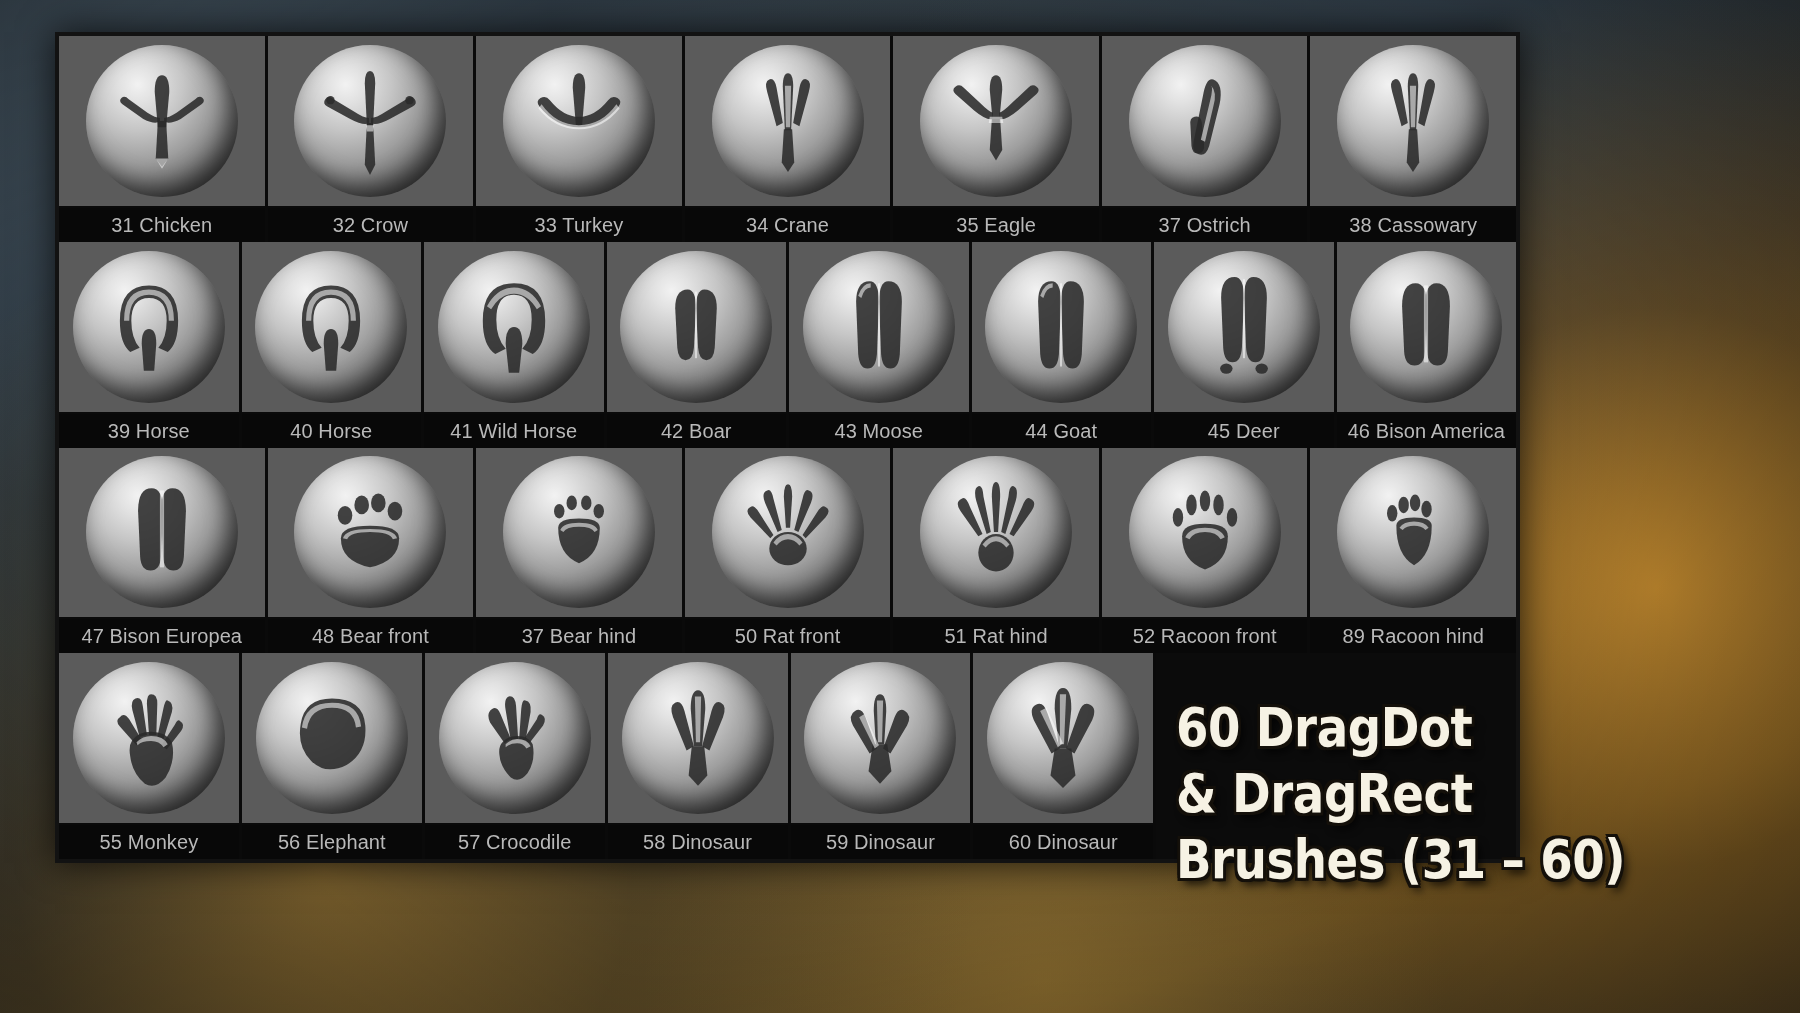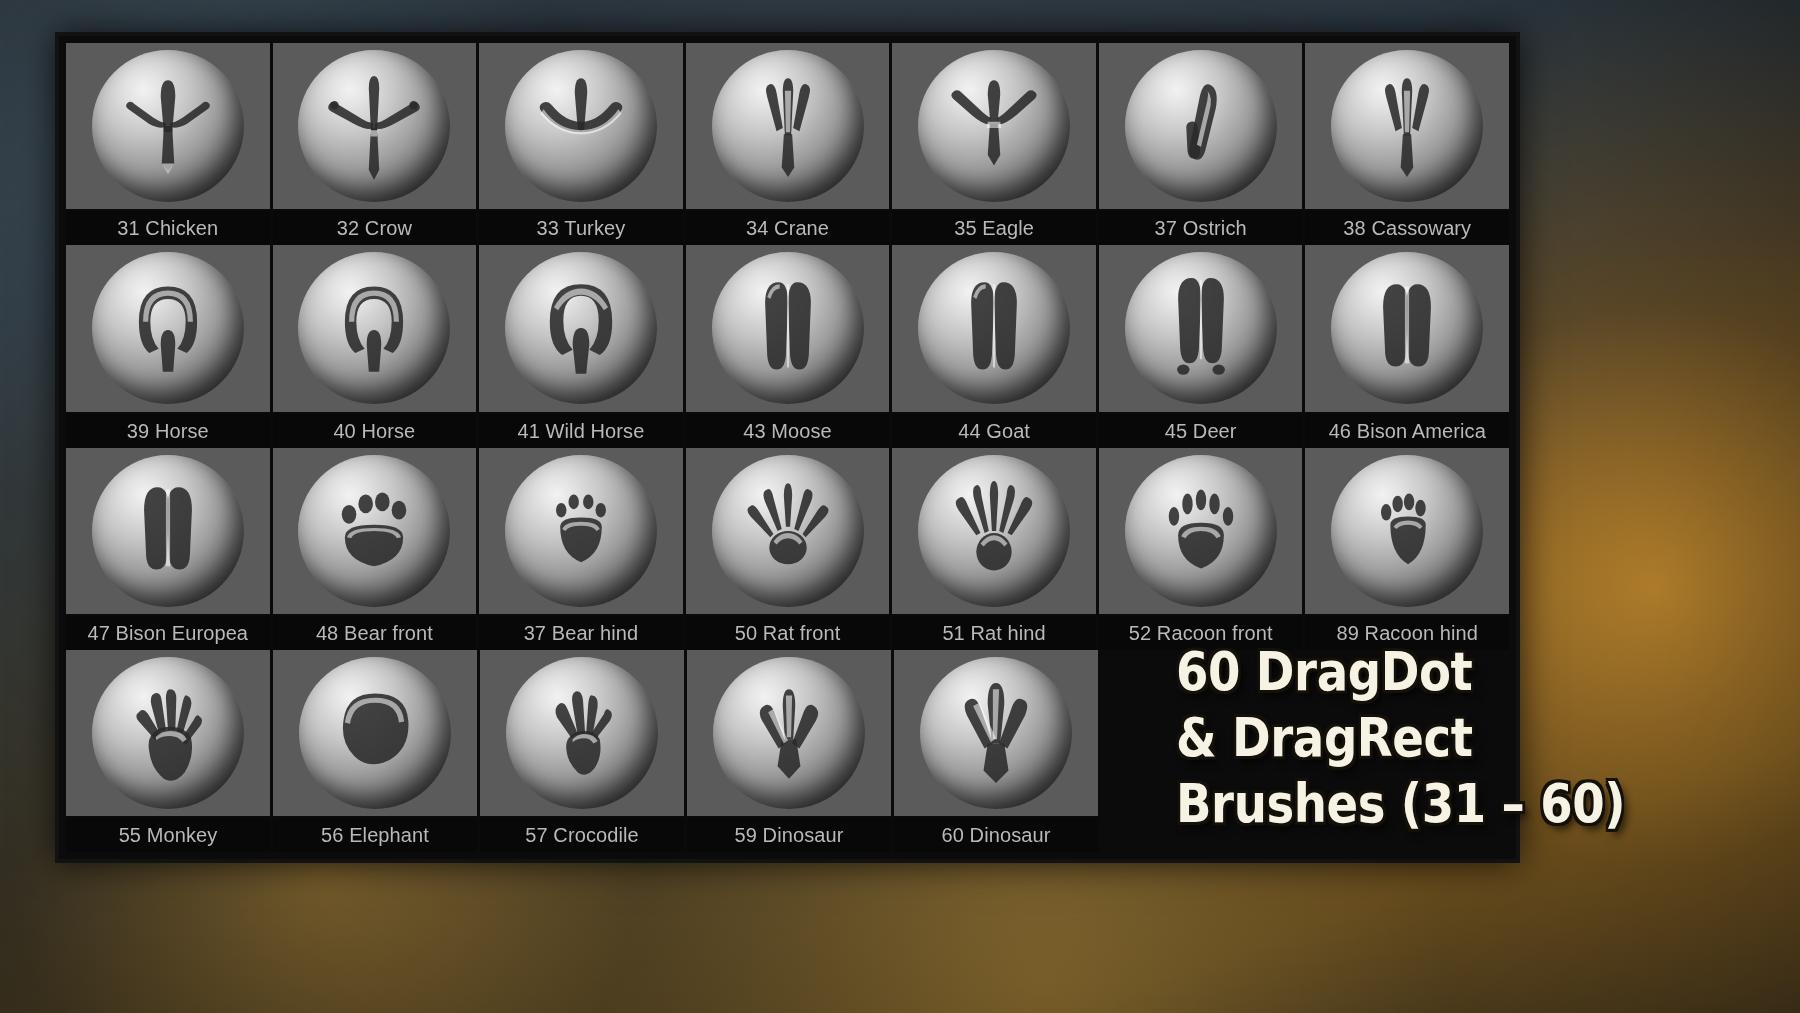--- a/index.html
+++ b/index.html
@@ -36,21 +36,21 @@
   
   #panel {
     position: absolute;
     left: 55px;
     top: 32px;
     width: 1465px;
     height: 831px;
     background: #0b0b0b;
     border: 4px solid #121212;
     box-shadow: 0 0 34px rgba(0,0,0,0.75);
-    padding: 7px;
+    padding: 0;
   }
 
   #grid {
     display: flex;
     flex-direction: column;
     width: 100%;
     height: 100%;
   }
 
   .grid-row {
@@ -113,21 +113,21 @@
     text-align: center;
     letter-spacing: 0.1px;
     white-space: nowrap;
     overflow: hidden;
   }
 
   
   #title-block {
     position: absolute;
     left: 1152px;
-    top: 611px;
+    top: 667px;
     width: 624px;
     height: 240px;
     padding: 14px 18px 0 24px;
     display: flex;
     flex-direction: column;
     justify-content: center;
     pointer-events: none;
   }
   .title-line {
     font-family: "DejaVu Sans", sans-serif;
@@ -286,20 +286,32 @@
                 <path class="imprint-hi" d="M24 30 q10-18 26-18 q16 0 26 18 l-4 3 q-9-15 -22-15 q-13 0-22 15Z"></path>
               </svg>
             </div>
           </div>
           <div class="caption">41 Wild Horse</div>
         </div>
         <div class="cell">
           <div class="thumb">
             <div class="sphere">
               <svg viewBox="0 0 100 100">
+                <path class="imprint" d="M42 14 q8 0 8 18 l-2 38 q-1 12 -8 12 q-7 0 -8-12 l-2-38 q0-18 12-18Z"></path>
+                <path class="imprint" d="M58 14 q-8 0 -8 18 l2 38 q1 12 8 12 q7 0 8-12 l2-38 q0-18 -12-18Z"></path>
+                <path class="imprint-hi" d="M49 16 l2 0 0 64 -2 0Z"></path>
+              </svg>
+            </div>
+          </div>
+          <div class="caption">42 Boar</div>
+        </div>
+        <div class="cell">
+          <div class="thumb">
+            <div class="sphere">
+              <svg viewBox="0 0 100 100">
                 <path class="imprint" d="M41 6 q9 0 9 20 l-2 50 q-1 14 -9 14 q-8 0 -9-14 l-2-50 q0-20 13-20Z"></path>
                 <path class="imprint" d="M59 6 q-9 0 -9 20 l2 50 q1 14 9 14 q8 0 9-14 l2-50 q0-20 -13-20Z"></path>
                 <path class="imprint-hi" d="M49 8 l2 0 0 80 -2 0Z"></path>
                 <path class="imprint-hi" d="M30 20 q4-12 12-12 l0 4 q-6 0-9 10Z"></path>
               </svg>
             </div>
           </div>
           <div class="caption">43 Moose</div>
         </div>
         <div class="cell">
@@ -489,20 +501,34 @@
                 <path class="imprint-hi" d="M41 56 q5-5 11-5 q10 0 13 7 l-4 2 q-3-5 -9-5 q-7 0-11 4Z"></path>
               </svg>
             </div>
           </div>
           <div class="caption">57 Crocodile</div>
         </div>
         <div class="cell">
           <div class="thumb">
             <div class="sphere">
               <svg viewBox="0 0 100 100">
+                <path class="imprint" d="M50 4 q7 0 7 18 l-3 36 -8 0 -3-36 q0-18 7-18Z"></path>
+                <path class="imprint" d="M28 16 q6-3 9 8 l9 34 -7 4 -13-32 q-4-11 2-14Z"></path>
+                <path class="imprint" d="M72 16 q-6-3 -9 8 l-9 34 7 4 13-32 q4-11 -2-14Z"></path>
+                <path class="imprint" d="M44 58 l12 0 3 28 -9 10 -9-10Z"></path>
+                <path class="imprint-hi" d="M47 10 l6 0 -1 44 -4 0Z"></path>
+              </svg>
+            </div>
+          </div>
+          <div class="caption">58 Dinosaur</div>
+        </div>
+        <div class="cell">
+          <div class="thumb">
+            <div class="sphere">
+              <svg viewBox="0 0 100 100">
                 <path class="imprint" d="M50 8 q6 0 6 16 l-2 32 -8 0 -2-32 q0-16 6-16Z"></path>
                 <path class="imprint" d="M26 24 q6-4 10 6 l11 30 -7 5 -16-27 q-5-10 2-14Z"></path>
                 <path class="imprint" d="M74 24 q-6-4 -10 6 l-11 30 7 5 16-27 q5-10 -2-14Z"></path>
                 <path class="imprint" d="M43 56 l14 0 4 26 -11 12 -11-12Z"></path>
                 <path class="imprint-hi" d="M47 14 l6 0 -1 40 -4 0Z"></path>
                 <path class="imprint-hi" d="M30 30 l5-3 14 30 -4 3Z"></path>
               </svg>
             </div>
           </div>
           <div class="caption">59 Dinosaur</div>

